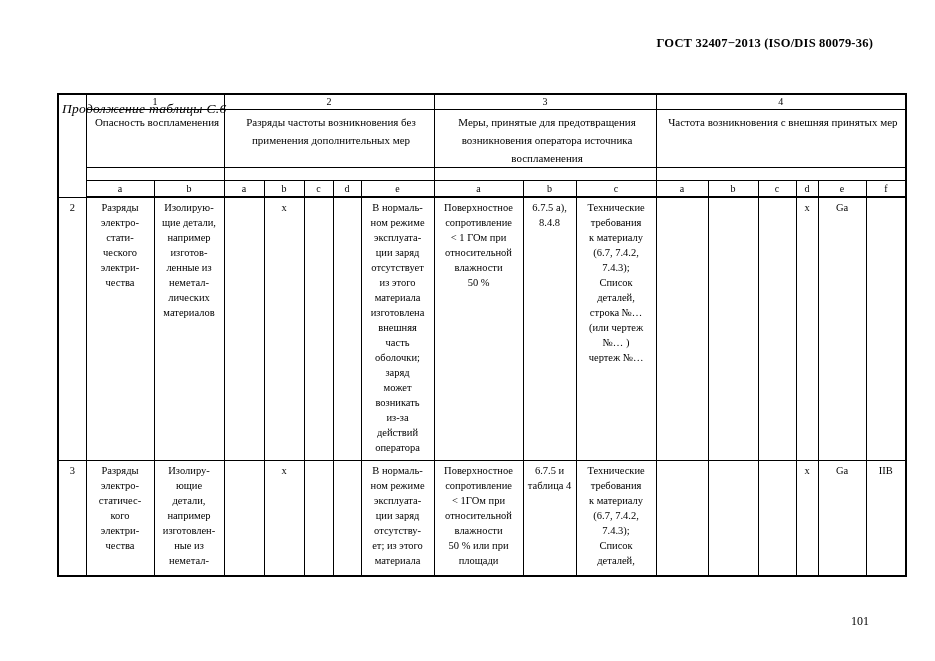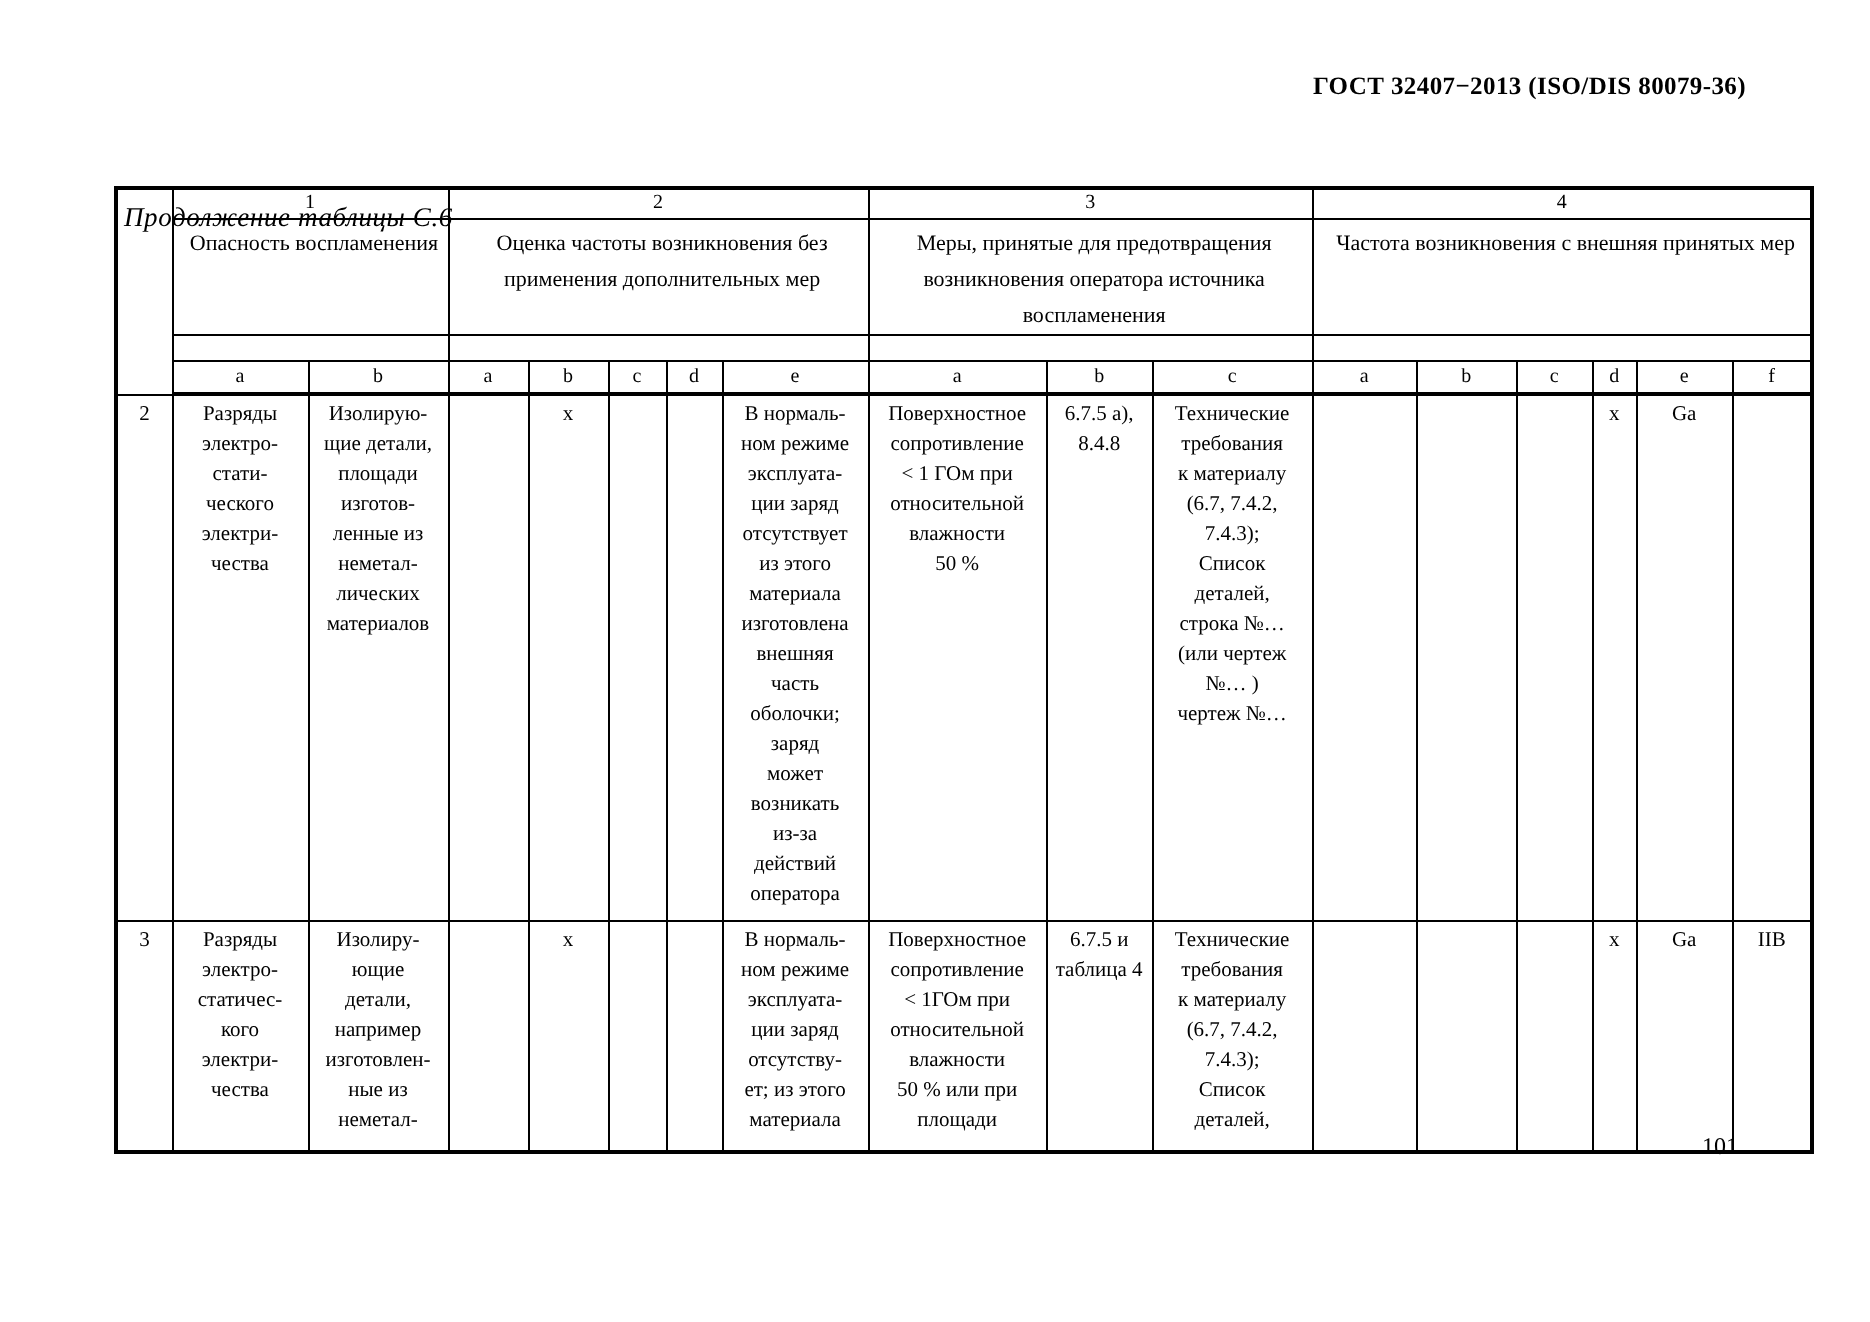--- a/index.html
+++ b/index.html
@@ -10,21 +10,21 @@
   }
   .doc-ref{
     position:absolute;top:36px;right:62px;
     font-size:12.5px;font-weight:bold;letter-spacing:.2px;
   }
   .caption{
     position:absolute;top:70px;left:62px;
     font-size:13.5px;font-style:italic;letter-spacing:.3px;margin-top:31px;
   }
   .page-number{
-    position:absolute;top:566px;right:66px;font-size:12px;
+    position:absolute;top:614px;right:66px;font-size:12px;
   }
   table.gost{
     position:absolute;top:93px;left:57px;
     border-collapse:collapse;table-layout:fixed;width:848px;
     font-size:10.5px;
   }
   table.gost td{
     border:1px solid #000;padding:0;text-align:center;overflow:hidden;
   }
   table.gost{border:2px solid #000;}
@@ -75,21 +75,21 @@
   <tbody>
       <tr class="group-num-row">
     <td rowspan="4"></td>
     <td colspan="2">1</td>
     <td colspan="5">2</td>
     <td colspan="3">3</td>
     <td colspan="6">4</td>
   </tr>
   <tr class="group-title-row">
     <td colspan="2">Опасность воспламенения</td>
-    <td colspan="5">Оценка частоты возникновения без применения дополнительных мер</td>
+    <td colspan="5">Разряды частоты возникновения без применения дополнительных мер</td>
     <td colspan="3">Меры, принятые для предотвращения возникновения оператора источника воспламенения</td>
     <td colspan="6">Частота возникновения  с внешняя принятых мер</td>
   </tr>
   <tr class="spacer-row">
     <td colspan="2"></td>
     <td colspan="5"></td>
     <td colspan="3"></td>
     <td colspan="6"></td>
   </tr>
   <tr class="letters-row">
@@ -113,21 +113,21 @@
   <tr class="data-row r2">
     <td class="num-col">2</td>
     <td>Разряды
 электро-
 стати-
 ческого
 электри-
 чества</td>
     <td>Изолирую-
 щие детали,
-площади
+например
 изготов-
 ленные из
 неметал-
 лических
 материалов</td>
     <td></td>
     <td>x</td>
     <td></td>
     <td></td>
     <td>В нормаль-

